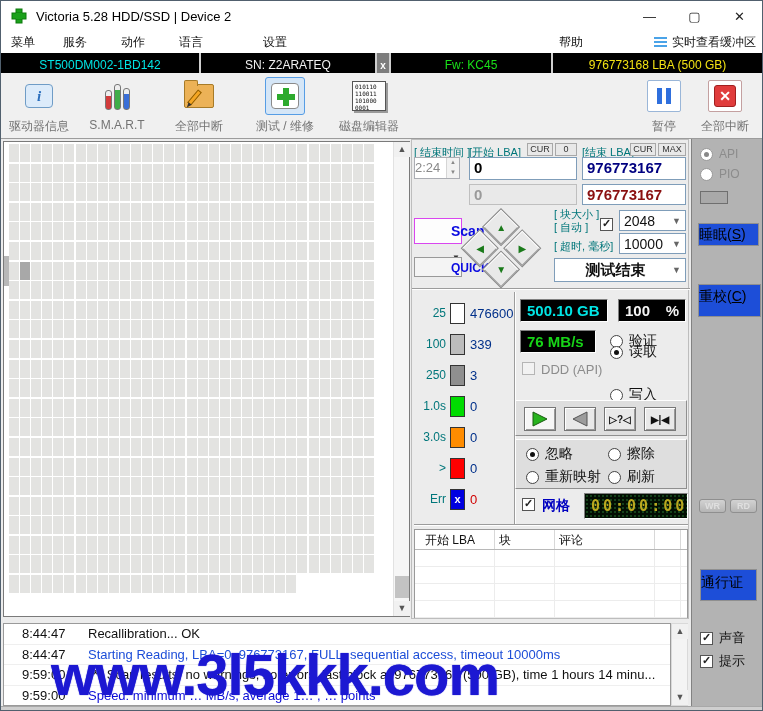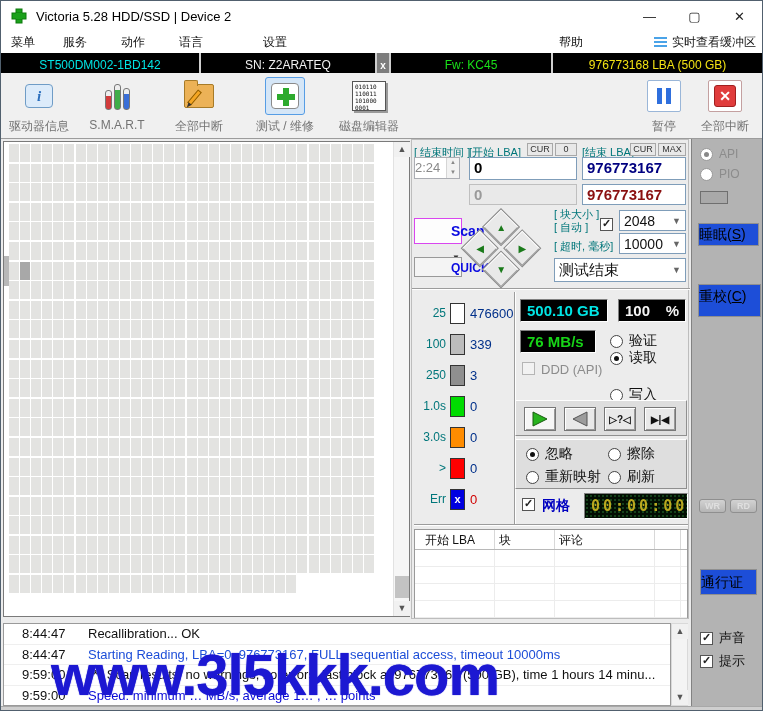--- a/index.html
+++ b/index.html
@@ -1080,21 +1080,21 @@
     <span class="cb on" style="position:absolute; left:188px; top:78px;"></span>
     <div class="combo" style="left:207px; top:70px; width:67px; height:21px;">
       <span class="cval">2048</span>
         <span class="chev">▼</span>
     </div>
     <span class="lbl" style="left:142px; top:99px;">[ 超时, 毫秒]</span>
     <div class="combo" style="left:207px; top:93px; width:67px; height:21px;">
       <span class="cval">10000</span>
         <span class="chev">▼</span>
     </div>
-    <div class="combo" style="left:142px; top:118px; width:132px; height:24px; font-weight:normal; font-size:15px;">
+    <div class="combo" style="left:142px; top:118px; width:132px; height:24px; font-weight:bold; font-size:15px;text-align:center;">
       <span class="cval">测试结束</span>
         <span class="chev">▼</span>
     </div>
 
     <div class="groove" style="left:0; top:148px; width:278px;"></div>
     <div class="vgroove" style="left:102px; top:152px; height:232px;"></div>
 
     <div id="legend">
         <div class="legend-row" style="top: 162px; left: 2px;">
           <span class="legend-lab">25</span>
@@ -1137,21 +1137,21 @@
     <div class="lcd" style="left:206px; top:159px; width:68px; height:23px; color:#f4f4f4; justify-content:space-between;">
       <span>100</span>
         <span>%</span>
     </div>
     <div class="lcd" style="left:108px; top:190px; width:76px; height:23px; color:#17d417;">76 MB/s</div>
 
     <div class="radio-row" style="left:198px; top:192px;">
       <span class="radio"></span>
         <span>验证</span>
     </div>
-    <div class="radio-row" style="left:198px; top:209px;">
+    <div class="radio-row" style="left:198px; top:203px;">
       <span class="radio on"></span>
         <span>读取</span>
     </div>
     <div class="radio-row" style="left:198px; top:246px;">
       <span class="radio"></span>
         <span>写入</span>
     </div>
 
     <span class="cb dis" style="position:absolute; left:110px; top:222px;"></span>
     <span class="graylab" style="position:absolute; left:129px; top:222px; font-size:13px;">DDD (API)</span>
@@ -1247,21 +1247,21 @@
     </div>
     <div style="position:absolute; left:8px; top:52px; width:28px; height:13px; background:#a9a9a9; border:1px solid #6f6f6f;"></div>
     <div class="sbtn3d" style="left:6px; top:84px; width:61px; height:23px; line-height:21px;">
       <span>睡眠(</span><span class="underl">S</span><span>)</span>
     </div>
     <div class="sbtn3d" style="left:6px; top:145px; width:63px; height:33px; line-height:23px;">
       <span>重校(</span><span class="underl">C</span><span>)</span>
     </div>
     <div class="tinybtn" style="left:7px; top:360px;">WR</div>
     <div class="tinybtn" style="left:38px; top:360px;">RD</div>
-    <div class="sbtn3d" style="left:8px; top:430px; width:57px; height:26px; line-height:24px;">通行证</div>
+    <div class="sbtn3d" style="left:8px; top:430px; width:57px; height:32px; line-height:24px;">通行证</div>
   </div>
 
   <div class="logpanel">
       <div id="log-rows">
         <div class="logrow">
           <span class="logtime">8:44:47</span>
           <span class="logmsg" style="color: rgb(17, 17, 17);">Recallibration... OK</span>
         </div>
         <div class="logrow">
           <span class="logtime">8:44:47</span>

